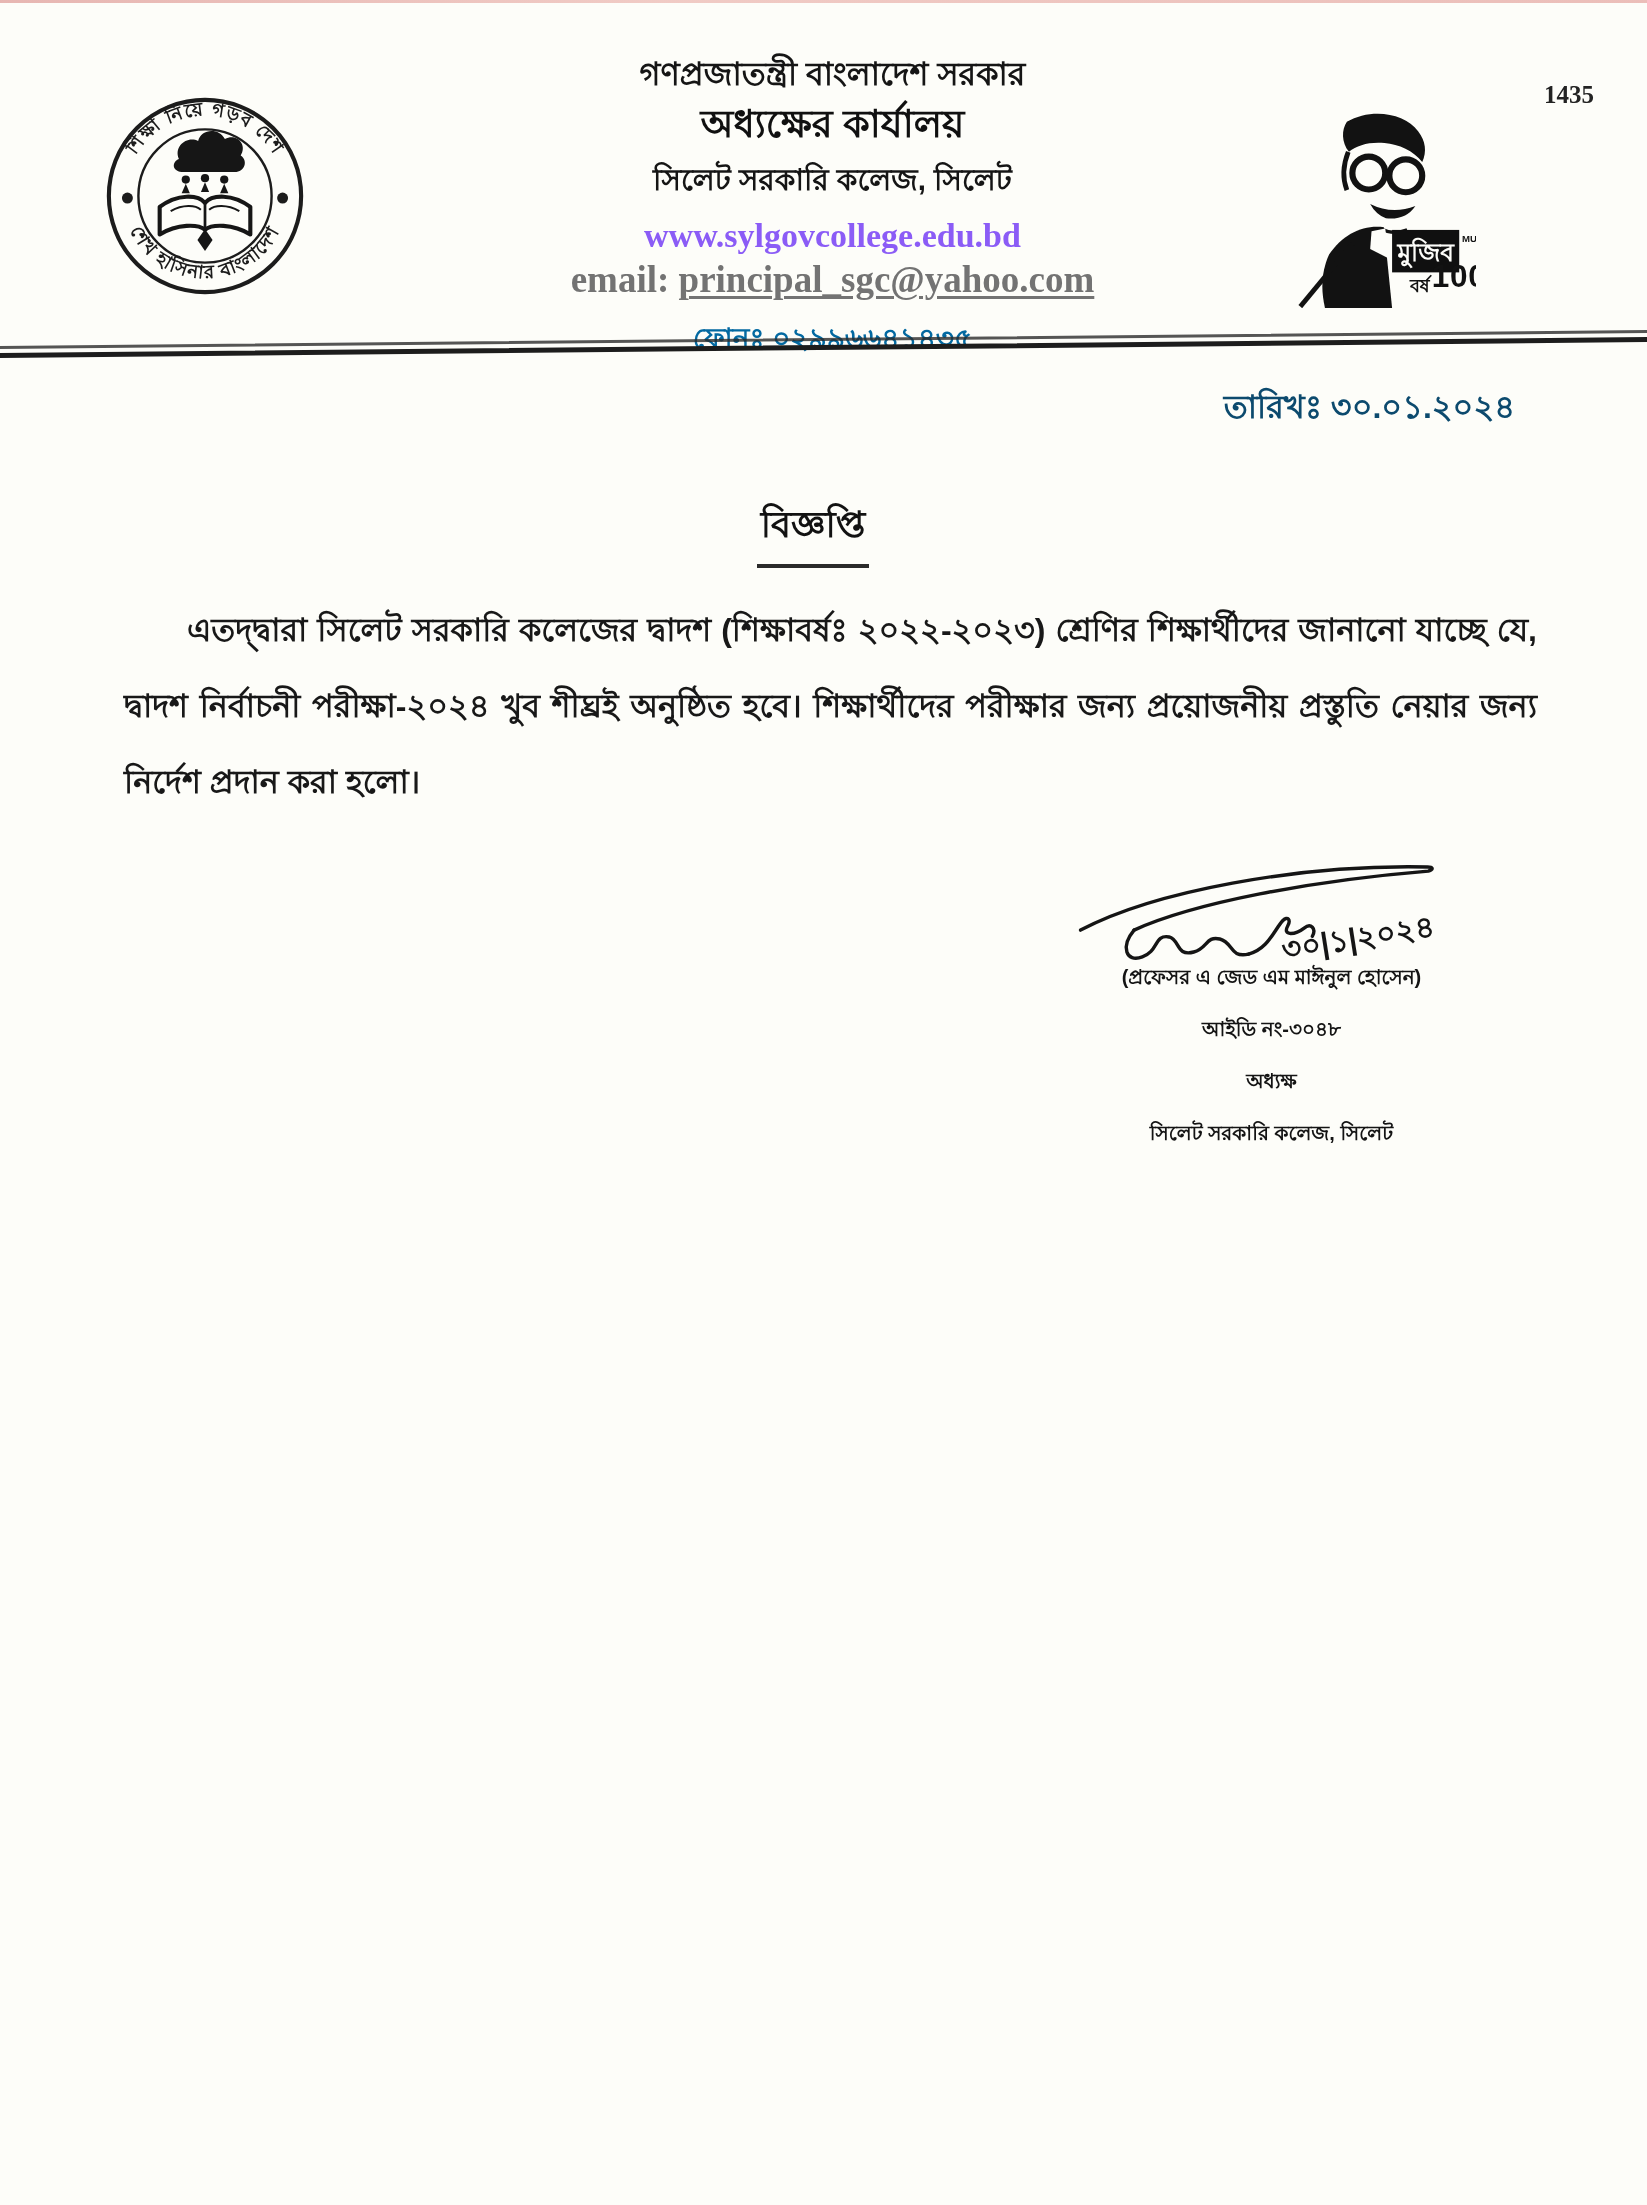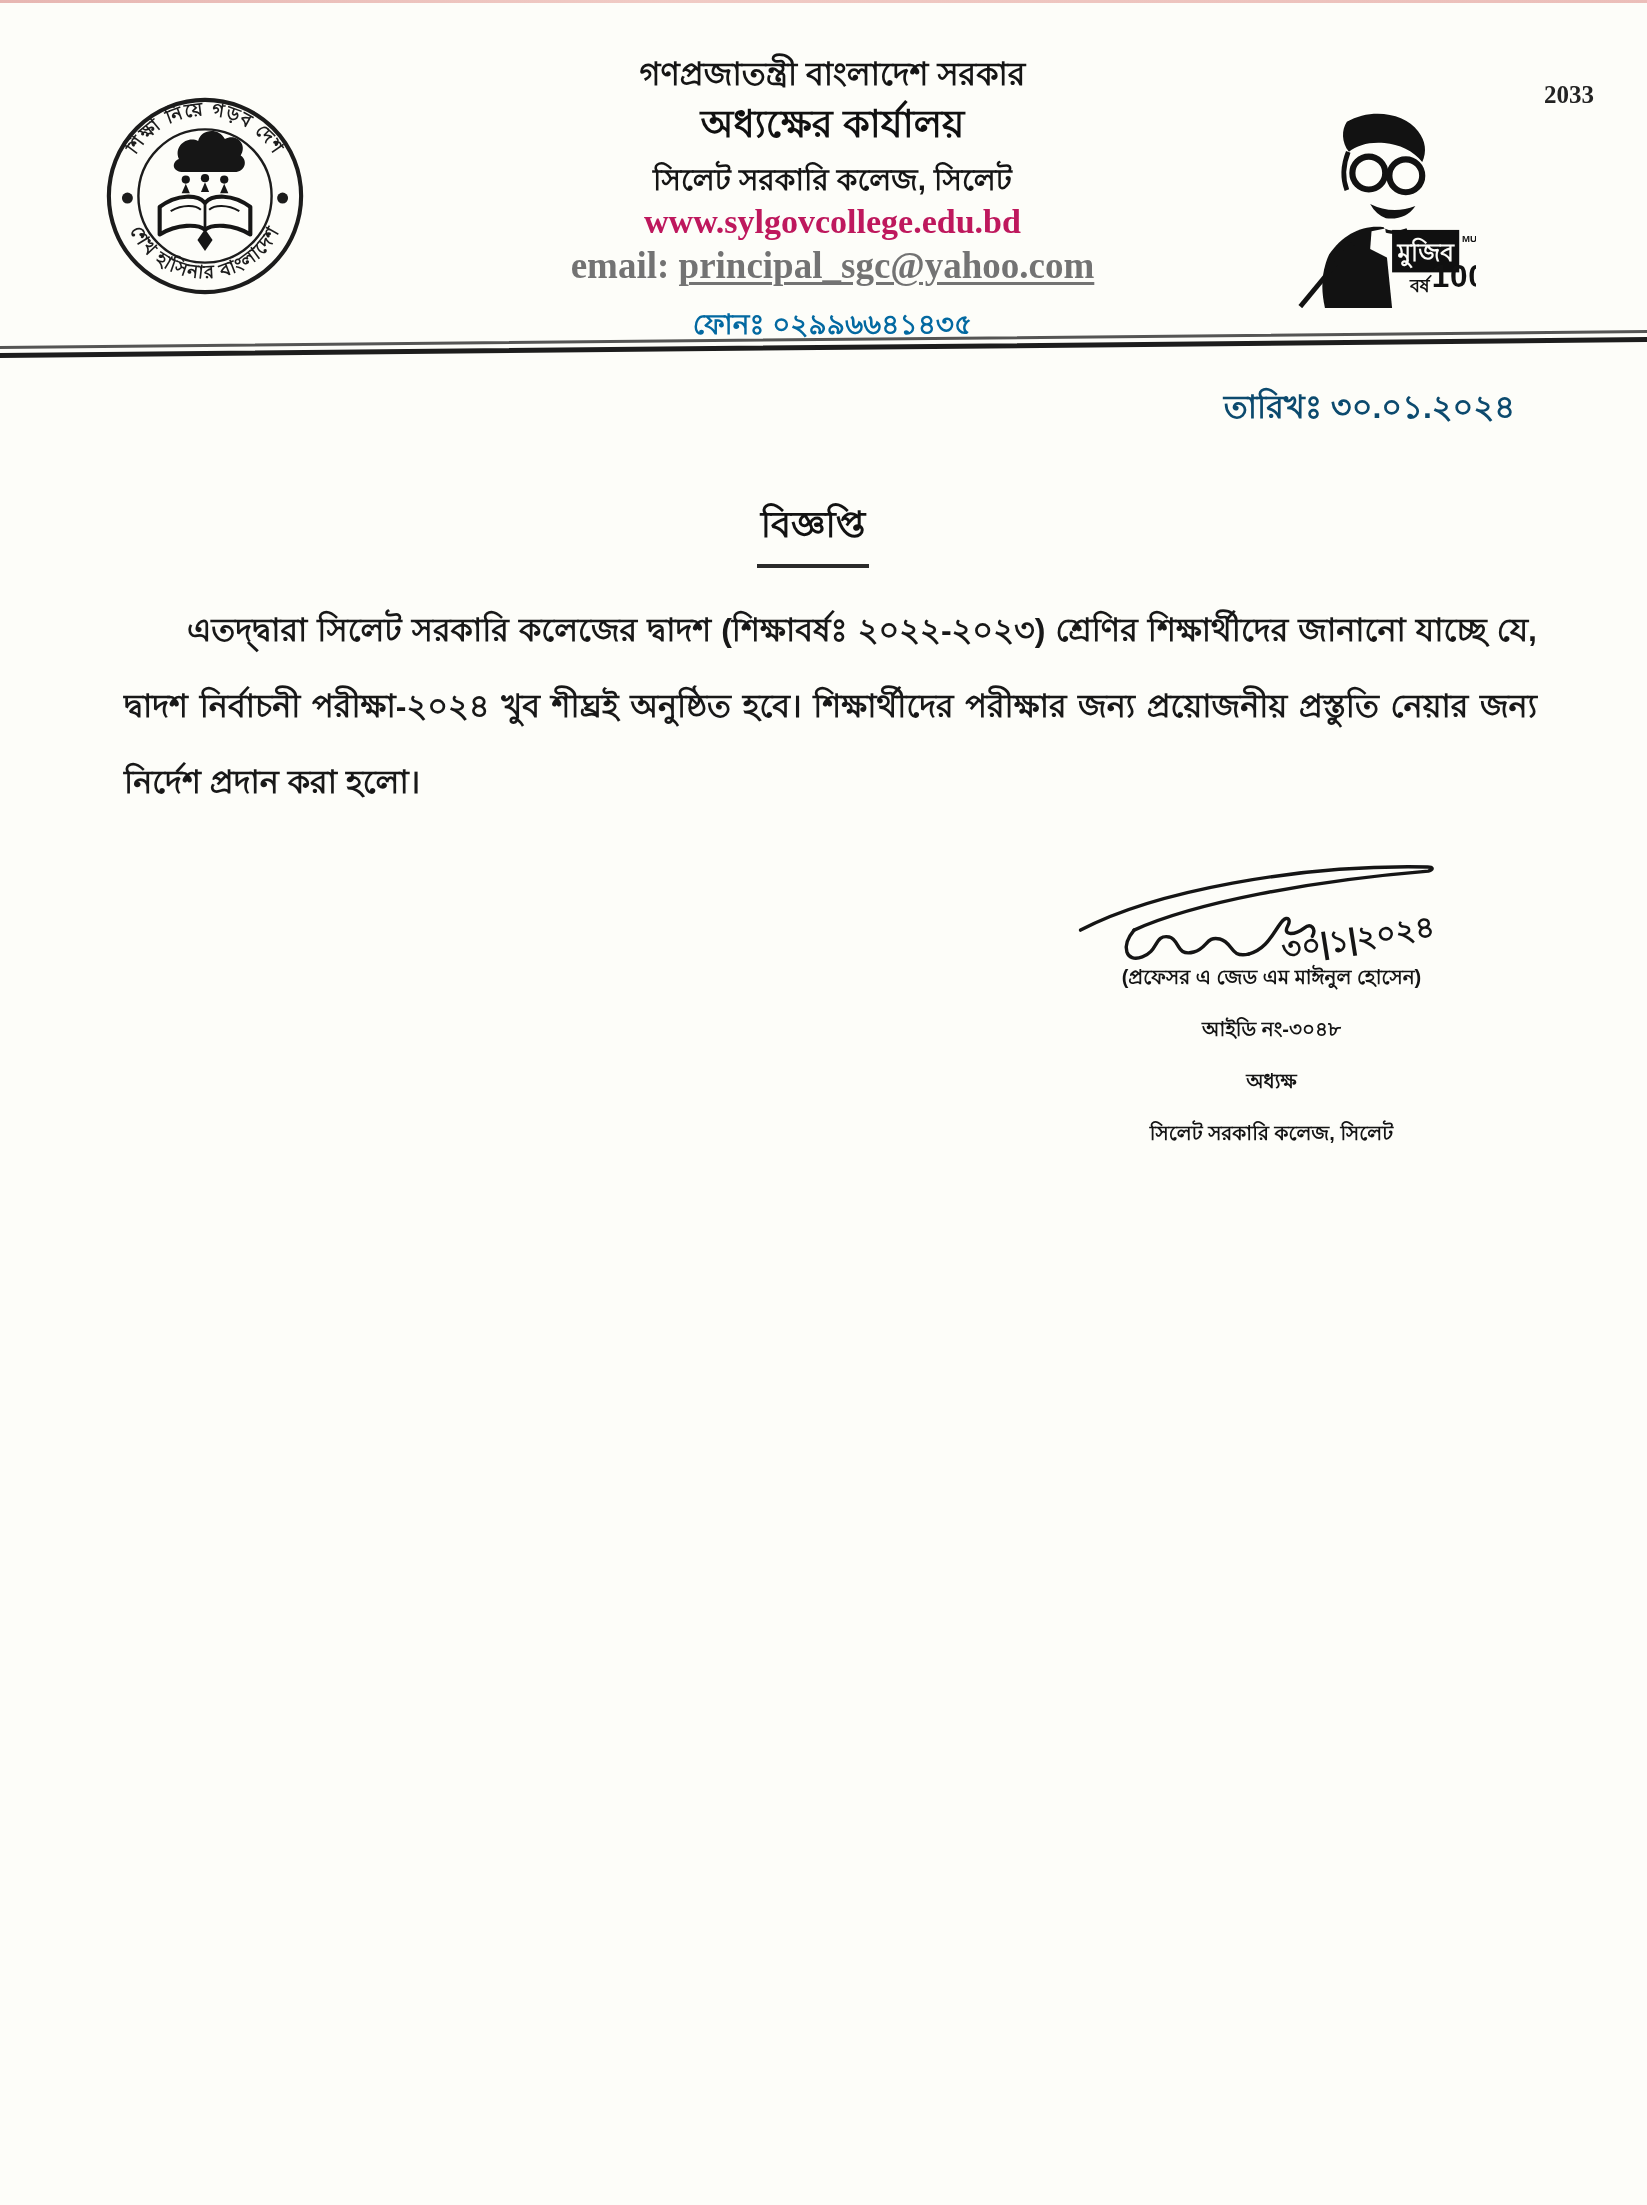--- a/index.html
+++ b/index.html
@@ -22,21 +22,21 @@
     font-size:25px;font-weight:700;color:#232323;
   }
   
   .header-block{
     position:absolute;top:55px;left:0;right:0;text-align:center;padding-left:47px;
   }
   .header-inner{display:inline-block;transform:translateX(-15px);}
   .h-gov{font-size:32px;line-height:1.2;font-weight:600;color:#151515;}
   .h-office{font-size:38px;line-height:1.2;font-weight:700;margin-top:8.2px;color:#101010;}
   .h-college{font-size:29.5px;line-height:1.2;font-weight:700;margin-top:15px;color:#151515;}
-  .h-web{font-family:"Liberation Serif","DejaVu Serif",serif;font-size:34px;line-height:1.15;font-weight:700;margin-top:4px;color:#be185d;}
+  .h-web{font-family:"Liberation Serif","DejaVu Serif",serif;font-size:34px;line-height:1.15;font-weight:700;margin-top:18px;color:#8b5cf6;}
   .h-email{font-family:"Liberation Serif","DejaVu Serif",serif;font-size:37px;line-height:1.15;font-weight:700;margin-top:4.1px;color:#737373;}
   .h-email .addr{text-decoration:underline;text-decoration-thickness:2.7px;text-underline-offset:4.1px;}
   .h-phone{font-size:28px;line-height:1.2;font-weight:700;margin-top:21px;color:#0369a1;}
   
   .seal{position:absolute;left:102px;top:93px;width:206px;height:206px;}
   .mujib{position:absolute;left:1289px;top:108px;width:187px;height:200px;}
   
   .divider{
     position:absolute;top:338px;left:-6.9px;width:1662px;
     transform:rotate(-0.55deg);transform-origin:50% 50%;
@@ -68,21 +68,21 @@
   .sig-block .ln{font-size:20px;font-weight:600;line-height:34px;}
   .sig-block .ln + .ln{margin-top:18px;}
 </style>
 </head>
 <body>
 
 <div class="page">
 
   <div class="scan-line-top"></div>
 
-  <div class="page-number">2033</div>
+  <div class="page-number">1435</div>
 
   <svg class="seal" viewBox="0 0 300 300">
     <circle cx="150" cy="150" r="140" fill="none" stroke="#1c1c1c" stroke-width="6"></circle>
     <circle cx="150" cy="150" r="97" fill="none" stroke="#1c1c1c" stroke-width="3.5"></circle>
     <circle cx="37" cy="153" r="8" fill="#1c1c1c"></circle>
     <circle cx="263" cy="153" r="8" fill="#1c1c1c"></circle>
     <defs>
       <path id="sealTop" d="M33,150 A117,117 0 0 1 267,150"></path>
       <path id="sealBottom" d="M30,150 A120,120 0 0 0 270,150"></path>
     </defs>

